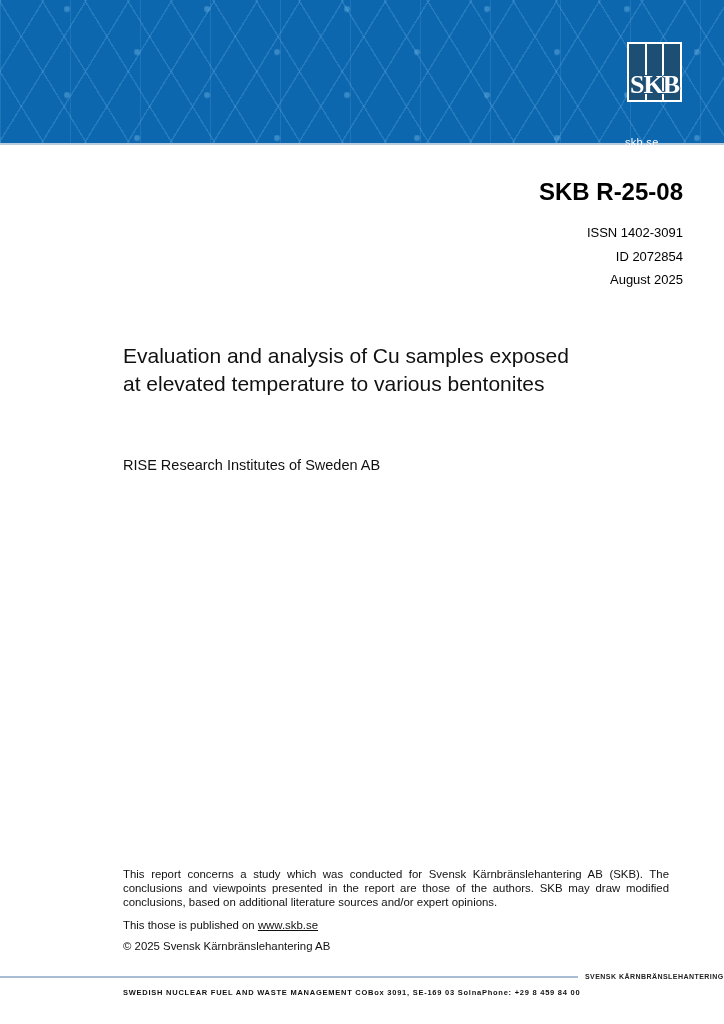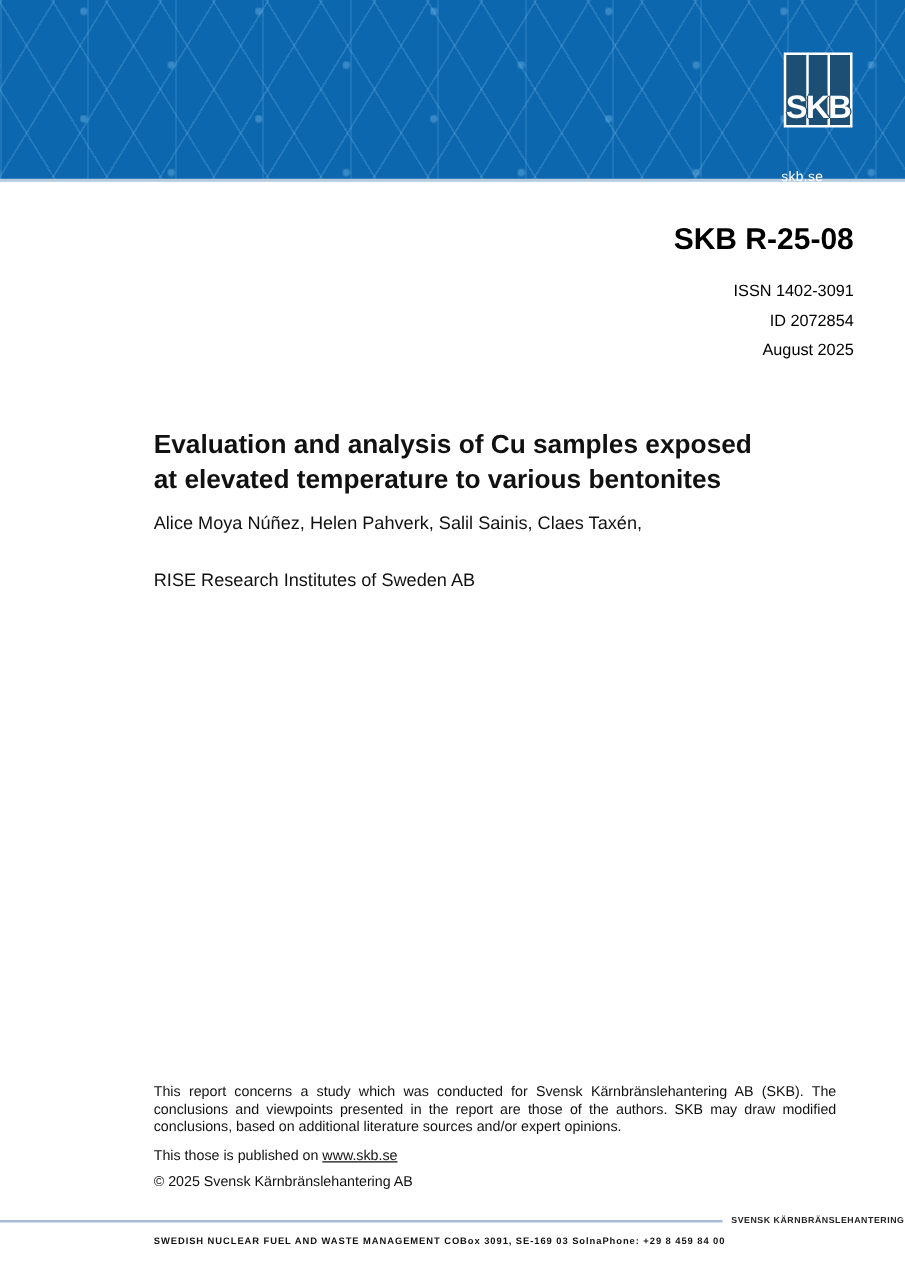--- a/index.html
+++ b/index.html
@@ -37,20 +37,21 @@
 
   
   .logo {
     position: absolute;
     top: 42px;
     right: 42px;
     width: 55px;
     height: 60px;
     background: #ffffff;
     padding: 2px;
+    font-family: Liberation Serif, serif;
   }
   .logo-bars { display: flex; gap: 2px; height: 100%; }
   .logo-bar { flex: 1; background: #1d4e74; }
   .logo-word {
     position: absolute;
     left: 0; right: 0; bottom: 4px;
     text-align: center;
     color: #ffffff;
     font-weight: 700;
     font-size: 26px;
@@ -88,21 +89,21 @@
     line-height: 23.5px;
     text-align: right;
   }
 
   
   .doc-title {
     position: absolute;
     top: 342px;
     left: 123px;
     font-size: 21px;
-    font-weight: 700;
+    font-weight: 400;
     line-height: 28px;
     color: #111;
   }
   .authors {
     position: absolute;
     top: 408px;
     left: 123px;
     font-size: 14.5px;
     line-height: 22.5px;
     color: #111;
@@ -202,21 +203,20 @@
     <div>ID 2072854</div>
     <div>August 2025</div>
   </div>
 
   <h1 class="doc-title">
     <span style="display:block">Evaluation and analysis of Cu samples exposed</span>
     <span style="display:block">at elevated temperature to various bentonites</span>
   </h1>
 
   <div class="authors">
-    <span style="display:block">Alice Moya Núñez, Helen Pahverk, Salil Sainis, Claes Taxén,</span>
   </div>
   <div class="affiliation">RISE Research Institutes of Sweden AB</div>
 
   <p class="disclaimer">This report concerns a study which was conducted for Svensk Kärnbränslehantering AB (SKB). The conclusions and viewpoints presented in the report are those of the authors. SKB may draw modified conclusions, based on additional literature sources and/or expert opinions.</p>
   <div class="published">
     <span>This those is published on </span><a href="#">www.skb.se</a>
   </div>
   <div class="copyright">© 2025 Svensk Kärnbränslehantering AB</div>
 
   <div class="footer-rule"></div>

